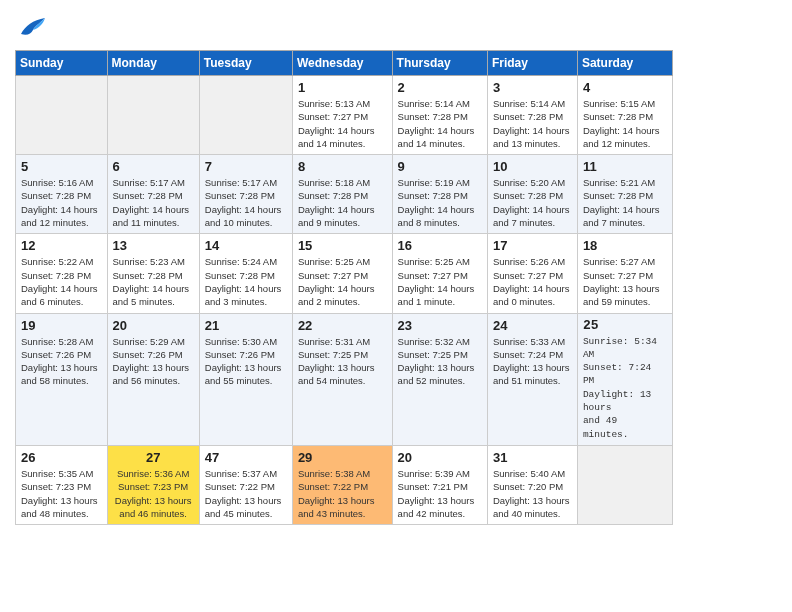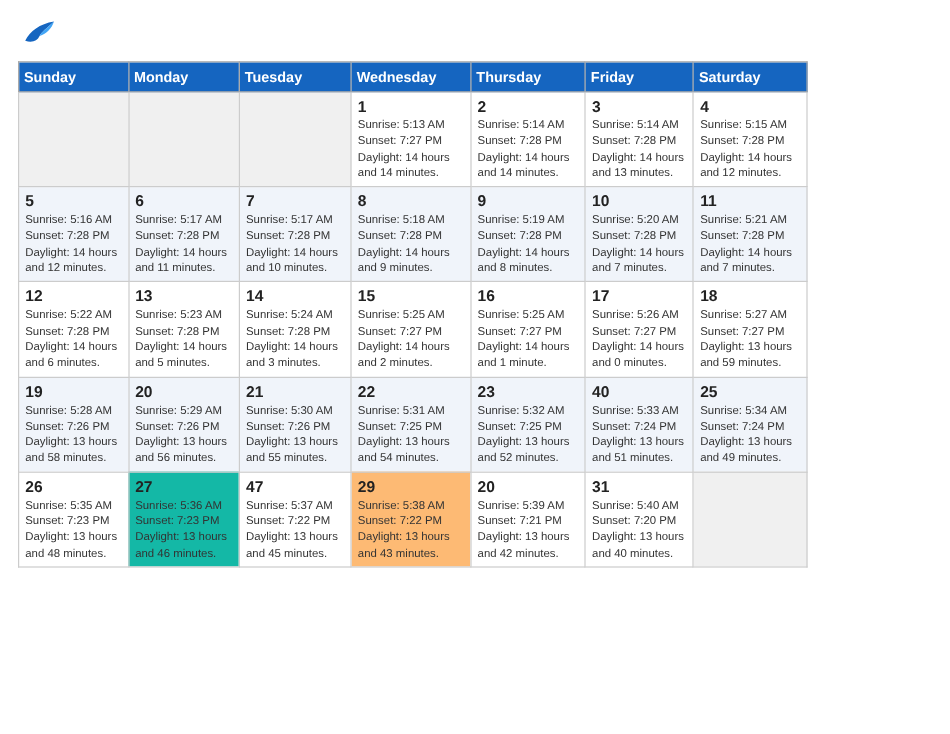--- a/index.html
+++ b/index.html
@@ -306,43 +306,43 @@
 and 54 minutes.</div>
           </td>
           <td style="background: rgb(240, 244, 250);">
             <span class="day-number">23</span>
             <div class="day-info" style="white-space: pre-line;">Sunrise: 5:32 AM
 Sunset: 7:25 PM
 Daylight: 13 hours
 and 52 minutes.</div>
           </td>
           <td style="background: rgb(240, 244, 250);">
-            <span class="day-number">40</span>
+            <span class="day-number">24</span>
             <div class="day-info" style="white-space: pre-line;">Sunrise: 5:33 AM
 Sunset: 7:24 PM
 Daylight: 13 hours
 and 51 minutes.</div>
           </td>
-          <td style="background: rgb(240, 244, 250);">
+          <td style="background: rgb(240, 244, 250); font-family: Liberation Mono, monospace;">
             <span class="day-number">25</span>
             <div class="day-info" style="white-space: pre-line;">Sunrise: 5:34 AM
 Sunset: 7:24 PM
 Daylight: 13 hours
 and 49 minutes.</div>
           </td>
         </tr>
         <tr>
           <td style="background: rgb(255, 255, 255);">
             <span class="day-number">26</span>
             <div class="day-info" style="white-space: pre-line;">Sunrise: 5:35 AM
 Sunset: 7:23 PM
 Daylight: 13 hours
 and 48 minutes.</div>
           </td>
-          <td style="background: #14b8a6;">
+          <td style="background: #fde047; text-align: center;">
             <span class="day-number">27</span>
             <div class="day-info" style="white-space: pre-line;">Sunrise: 5:36 AM
 Sunset: 7:23 PM
 Daylight: 13 hours
 and 46 minutes.</div>
           </td>
           <td style="background: rgb(255, 255, 255);">
             <span class="day-number">47</span>
             <div class="day-info" style="white-space: pre-line;">Sunrise: 5:37 AM
 Sunset: 7:22 PM

